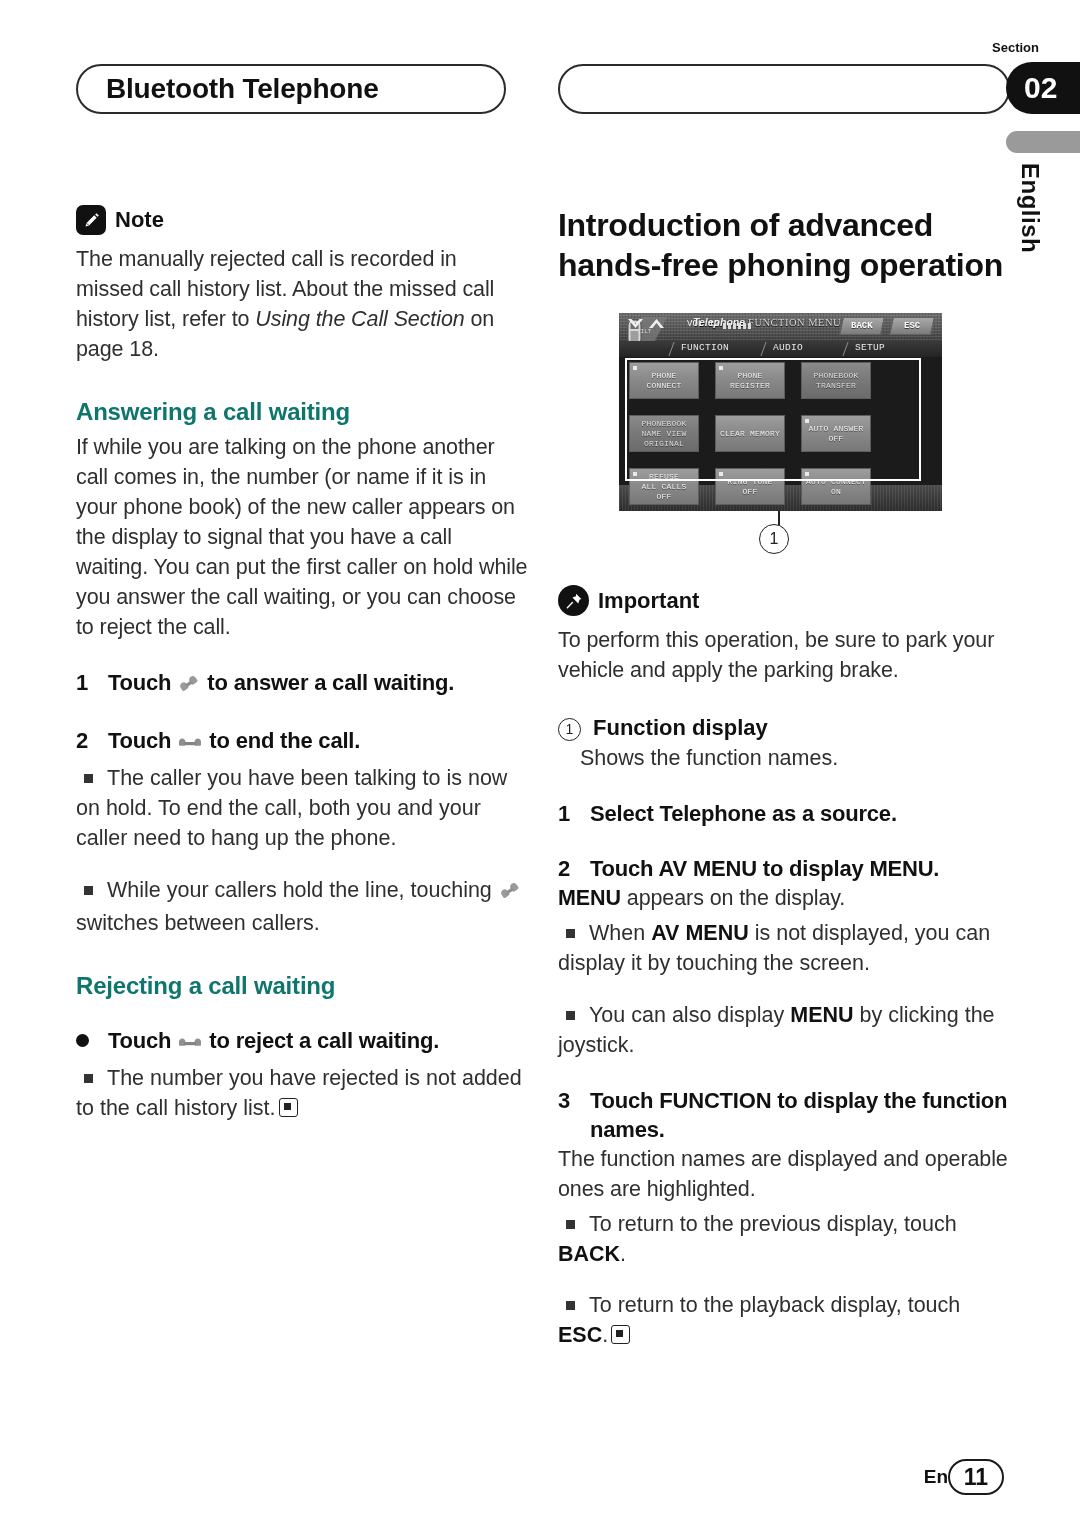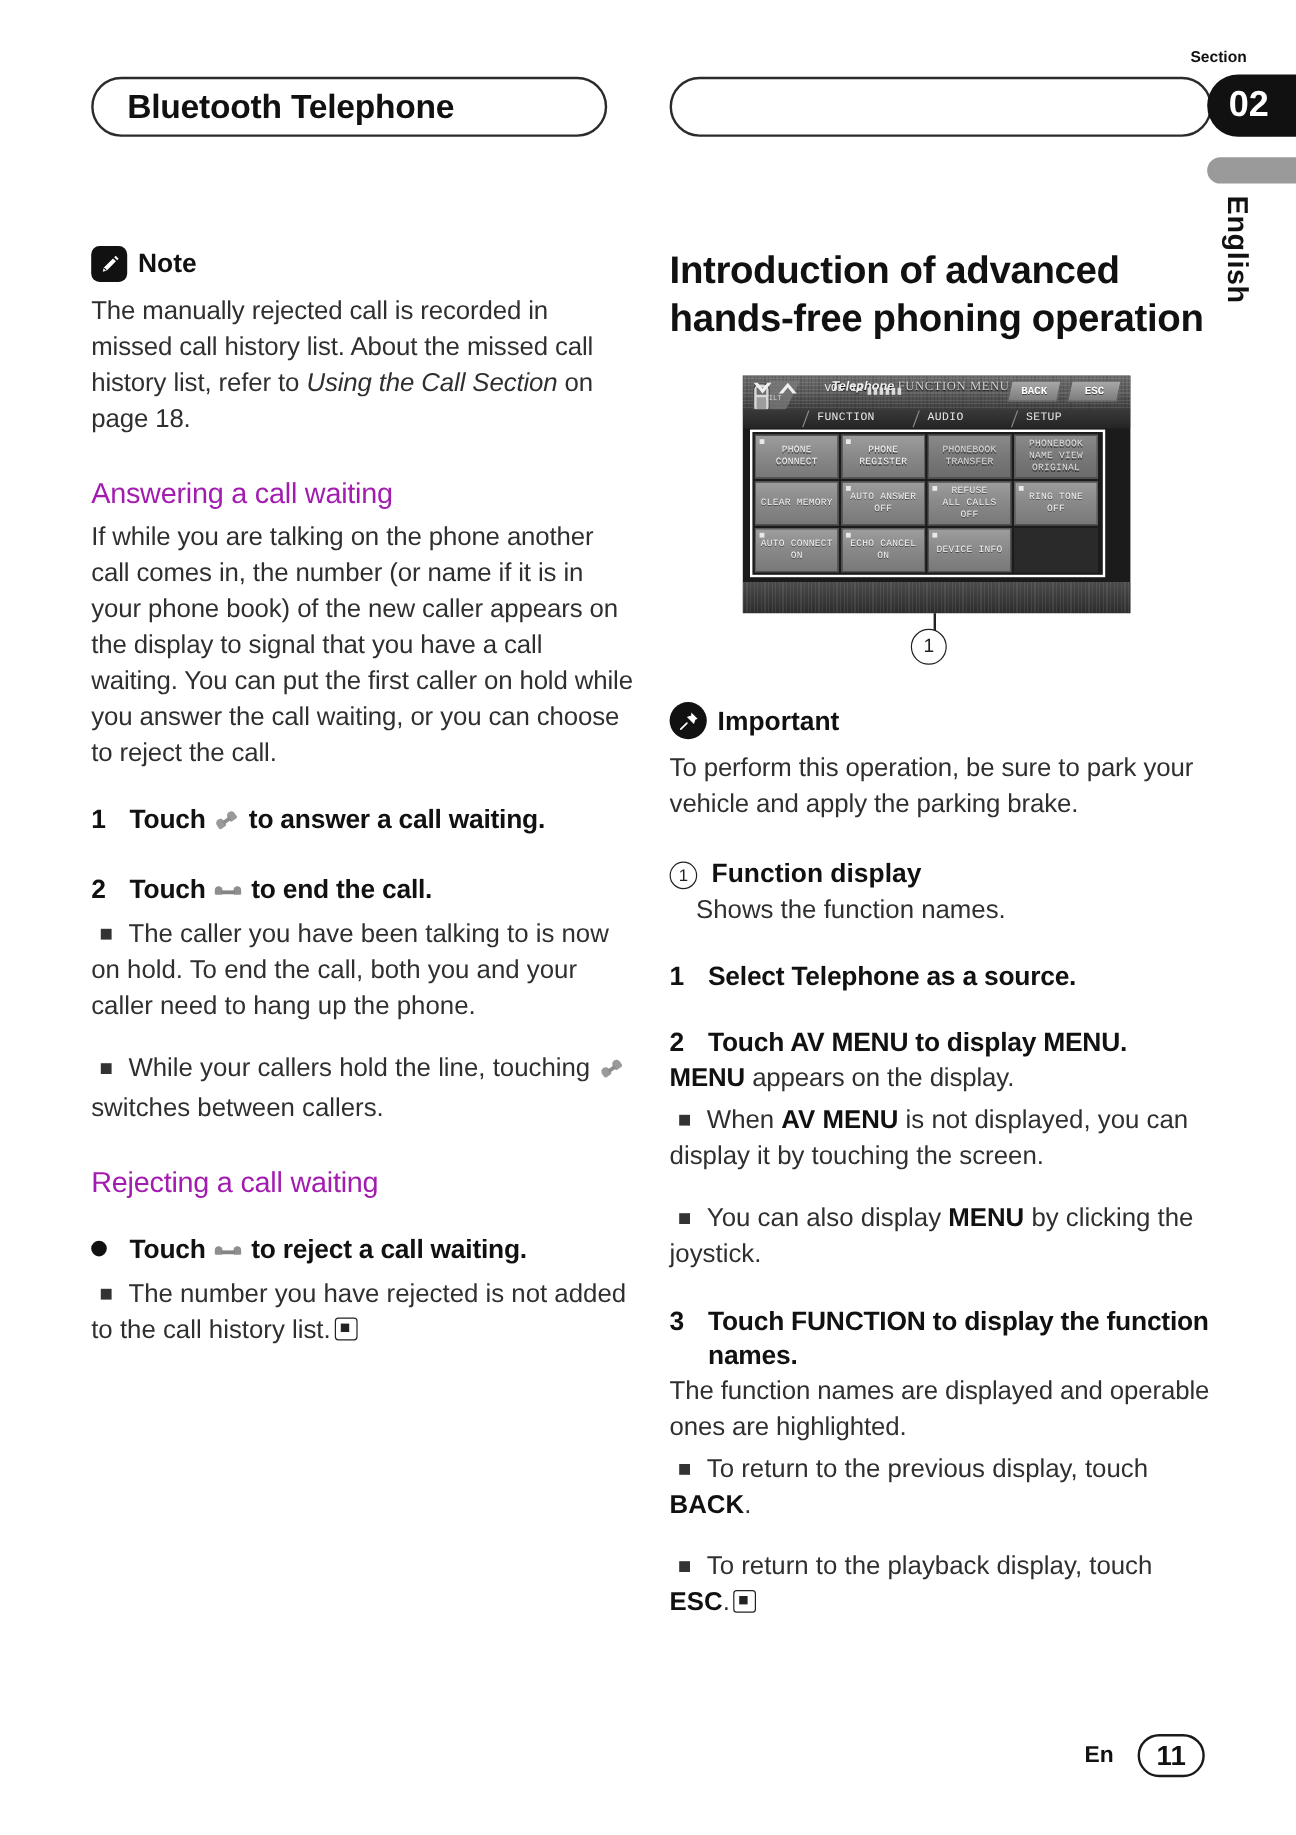--- a/index.html
+++ b/index.html
@@ -133,22 +133,22 @@
     line-height: 30px;
     color: #2f2f2f;
     letter-spacing: -0.1px;
   }
   .it { font-style: italic; }
   .bd { font-weight: bold; color: #111111; }
 
   h2.sub {
     margin: 34px 0 6px 0;
     font-size: 24px;
-    font-weight: normal;
-    color: #a21caf;
+    font-weight: bold;
+    color: #0f766e;
     letter-spacing: -0.2px;
   }
 
   .step {
     display: flex;
     margin-top: 26px;
     font-size: 22px;
     font-weight: bold;
     color: #111111;
     line-height: 29px;
@@ -325,21 +325,21 @@
     pointer-events: none;
   }
 
   .dev-grid {
     position: absolute;
     left: 10px; top: 49px;
     width: 288px;
     z-index: 4;
     display: flex;
     flex-wrap: wrap;
-    gap: 2px;
+    gap: 16px;
   }
   .dev-btn {
     width: 70px;
     height: 37px;
     background: linear-gradient(180deg,#9d9d9d 0%,#8a8a8a 45%,#787878 100%);
     border: 1px solid #5d5d5d;
     box-sizing: border-box;
     display: flex;
     flex-direction: column;
     align-items: center;
@@ -460,24 +460,23 @@
     align-items: center;
     justify-content: center;
     font-size: 16px;
     color: #222222;
   }
 
   
   .footer {
     position: absolute;
     right: 76px;
-    bottom: 48px;
-    display: flex;
-    align-items: center;
-    gap: 20px;
+    bottom: 34px;
+    display: flex;
+    align-items: center;
     justify-content: center;
   }
   .footer .en {
     font-size: 19px;
     font-weight: bold;
     color: #111111;
   }
   .footer .pageno {
     min-width: 56px;
     height: 36px;

